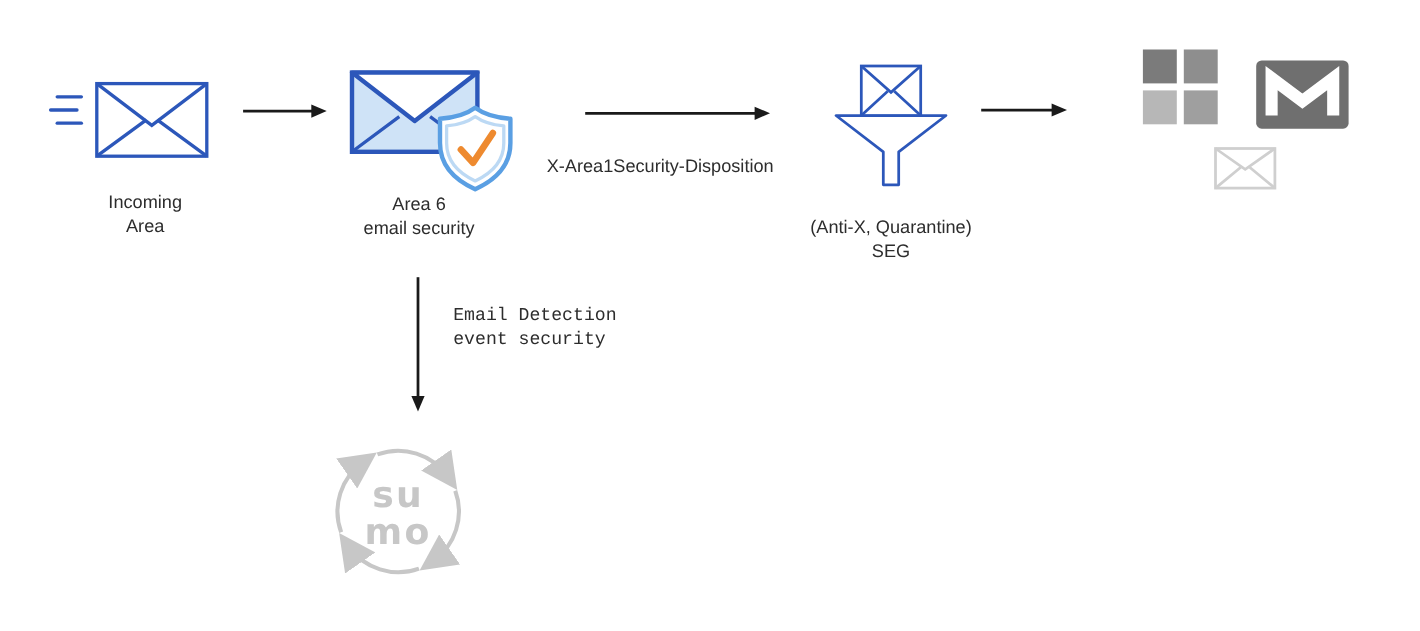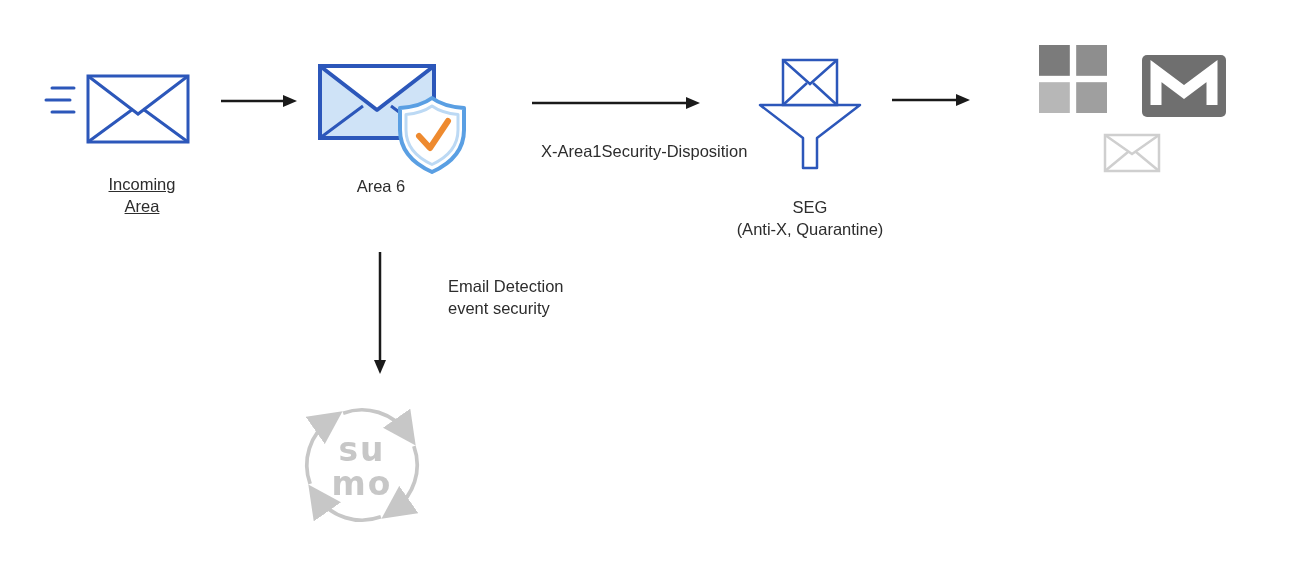--- a/index.html
+++ b/index.html
@@ -3,21 +3,21 @@
 <meta charset="utf-8">
 <style>
   html,body{margin:0;padding:0;background:#ffffff;}
   .canvas{
     position:relative;width:1291px;height:574px;background:var(--c-background,#ffffff);
     font-family:"Liberation Sans",sans-serif;color:var(--c-text,#2d2d2d);overflow:hidden;
   }
   .abs{position:absolute;}
   .label{font-size:16.5px;line-height:21.5px;}
   .center{text-align:center;}
-  .nowrap{white-space:nowrap;margin-left:44px;}
+  .nowrap{white-space:nowrap;}
   svg{display:block;overflow:visible;}
 
   
   .sk-blue{stroke:var(--c-blue,#2c57ba);}
   .sk-shield{stroke:var(--c-shield,#5a9fe3);}
   .sk-shieldinner{stroke:var(--c-shieldinner,#bcd9f4);}
   .sk-orange{stroke:var(--c-orange,#ee8a2f);}
   .sk-black{stroke:var(--c-black,#1a1a1a);}
   .sk-gray{stroke:var(--c-graylogo,#c7c7c7);}
   .sk-light{stroke:var(--c-envlight,#cfcfcf);}
@@ -50,21 +50,21 @@
         <line x1="6" y1="38" x2="28" y2="38" class="sk-blue" stroke-width="3" stroke-linecap="round"></line>
       </g>
       <g>
         <rect x="42" y="2" width="100" height="66" class="fl-white sk-blue" stroke-width="3"></rect>
         <path d="M42,68 L87,35 M142,68 L97,35" class="fl-none sk-blue" stroke-width="3"></path>
         <path d="M42,2 L92,40 L142,2" class="fl-none sk-blue" stroke-width="3"></path>
       </g>
     </svg>
   </div>
 
-  <div class="abs label center" style="left:67px;top:174px;width:150px;text-decoration:underline;">
+  <div class="abs label center" style="left:57px;top:174px;width:150px;">
     <div>Incoming</div>
     <div>Area</div>
   </div>
 
   <div class="abs" style="left:221px;top:93px;">
     <svg width="76" height="16" viewBox="0 0 76 16">
       <line x1="0" y1="8" x2="63" y2="8" class="sk-black" stroke-width="2.5"></line>
       <polygon points="62,2 76,8 62,14" class="fl-black"></polygon>
     </svg>
   </div>
@@ -79,20 +79,21 @@
       <g>
         <path d="M114,34 C122,40 132,43 146,44 L146,66 C146,86 134,99 114,108 C94,99 82,86 82,66 L82,44 C96,43 106,40 114,34 Z" class="fl-white sk-shield" stroke-width="4" stroke-linejoin="round"></path>
         <path d="M114,42 C121,47 129,49.5 140,50.5 L140,66 C140,82 130,93 114,100.5 C98,93 88,82 88,66 L88,50.5 C99,49.5 107,47 114,42 Z" class="fl-none sk-shieldinner" stroke-width="3" stroke-linejoin="round"></path>
         <path d="M101,72 L112,84 L130,57" class="fl-none sk-orange" stroke-width="6" stroke-linecap="round" stroke-linejoin="round"></path>
       </g>
     </svg>
   </div>
 
   <div class="abs label center" style="left:306px;top:176px;width:150px;">
     <div>Area 6</div>
+    <div>email security</div>
   </div>
 
   <div class="abs" style="left:532px;top:95px;">
     <svg width="168" height="16" viewBox="0 0 168 16">
       <line x1="0" y1="8" x2="155" y2="8" class="sk-black" stroke-width="2.5"></line>
       <polygon points="154,2 168,8 154,14" class="fl-black"></polygon>
     </svg>
   </div>
 
   <div class="abs label nowrap" style="left:497px;top:141px;">X-Area1Security-Disposition</div>
@@ -102,22 +103,22 @@
       <path d="M2,47 L102,47 L59,80 L59,110 L45,110 L45,80 Z" class="fl-none sk-blue" stroke-width="2.5" stroke-linejoin="round"></path>
       <g>
         <rect x="25" y="2" width="54" height="45" class="fl-white sk-blue" stroke-width="2.5"></rect>
         <path d="M25,47 L49,25 M79,47 L55,25" class="fl-none sk-blue" stroke-width="2.5"></path>
         <path d="M25,2 L52,26 L79,2" class="fl-none sk-blue" stroke-width="2.5"></path>
       </g>
     </svg>
   </div>
 
   <div class="abs label center" style="left:705px;top:197px;width:210px;">
+    <div>(Anti-X, Quarantine)</div>
     <div>SEG</div>
-    <div>(Anti-X, Quarantine)</div>
   </div>
 
   <div class="abs" style="left:892px;top:92px;">
     <svg width="78" height="16" viewBox="0 0 78 16">
       <line x1="0" y1="8" x2="65" y2="8" class="sk-black" stroke-width="2.5"></line>
       <polygon points="64,2 78,8 64,14" class="fl-black"></polygon>
     </svg>
   </div>
 
   <div class="abs" style="left:1039px;top:45px;">
@@ -145,21 +146,21 @@
   </div>
 
 
   <div class="abs" style="left:372px;top:252px;">
     <svg width="16" height="122" viewBox="0 0 16 122">
       <line x1="8" y1="0" x2="8" y2="109" class="sk-black" stroke-width="2.5"></line>
       <polygon points="2,108 8,122 14,108" class="fl-black"></polygon>
     </svg>
   </div>
 
-  <div class="abs label" style="left:448px;top:276px;">
+  <div class="abs label" style="left:412px;top:276px;font-family:Liberation Mono, monospace;">
     <div>Email Detection</div>
     <div>event security</div>
   </div>
 
   <div class="abs" style="left:292px;top:395px;">
     <svg width="140" height="140" viewBox="0 0 132 132">
       <defs>
         <marker id="gah" markerWidth="9" markerHeight="9" refX="5" refY="4.5" orient="auto">
           <path d="M0,0 L9,4.5 L0,9 Z" class="fl-gray"></path>
         </marker>

